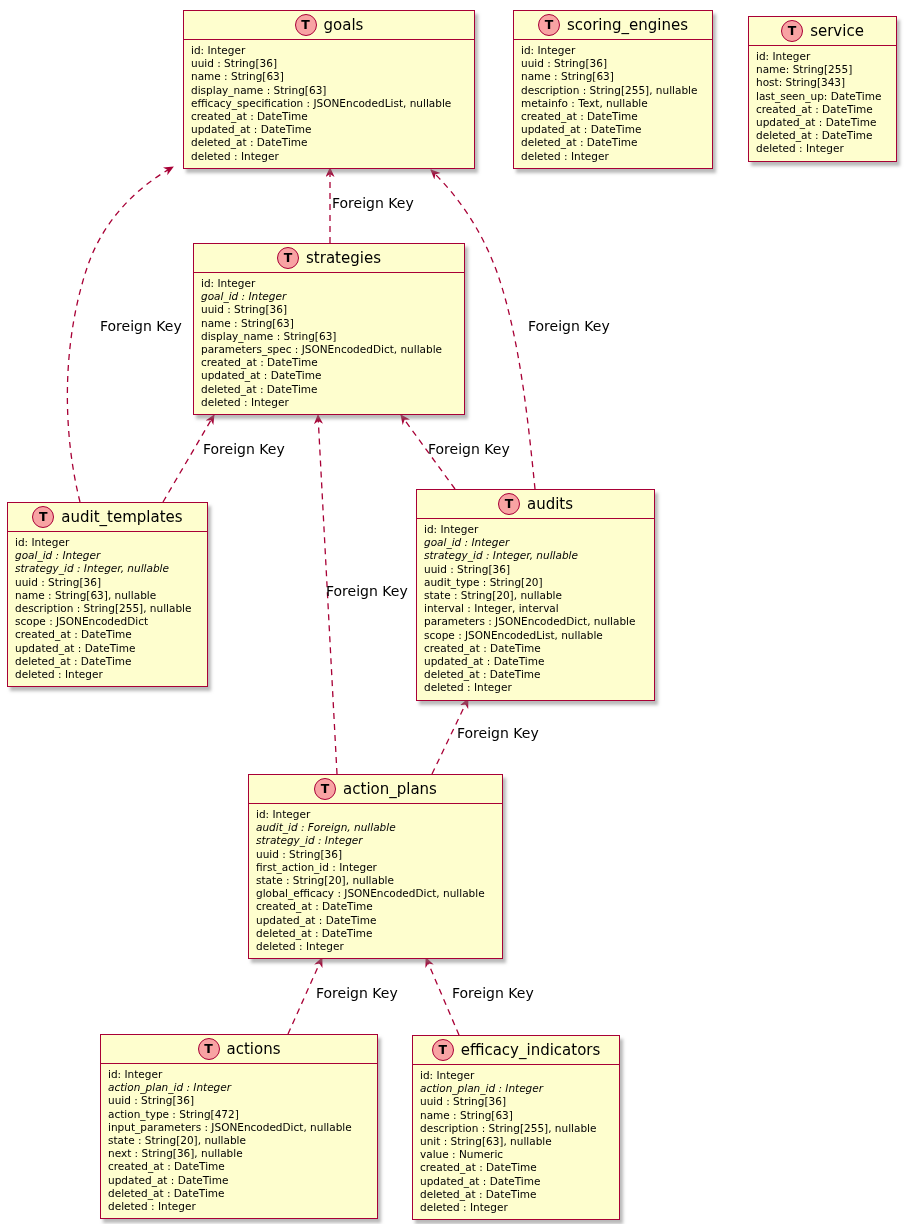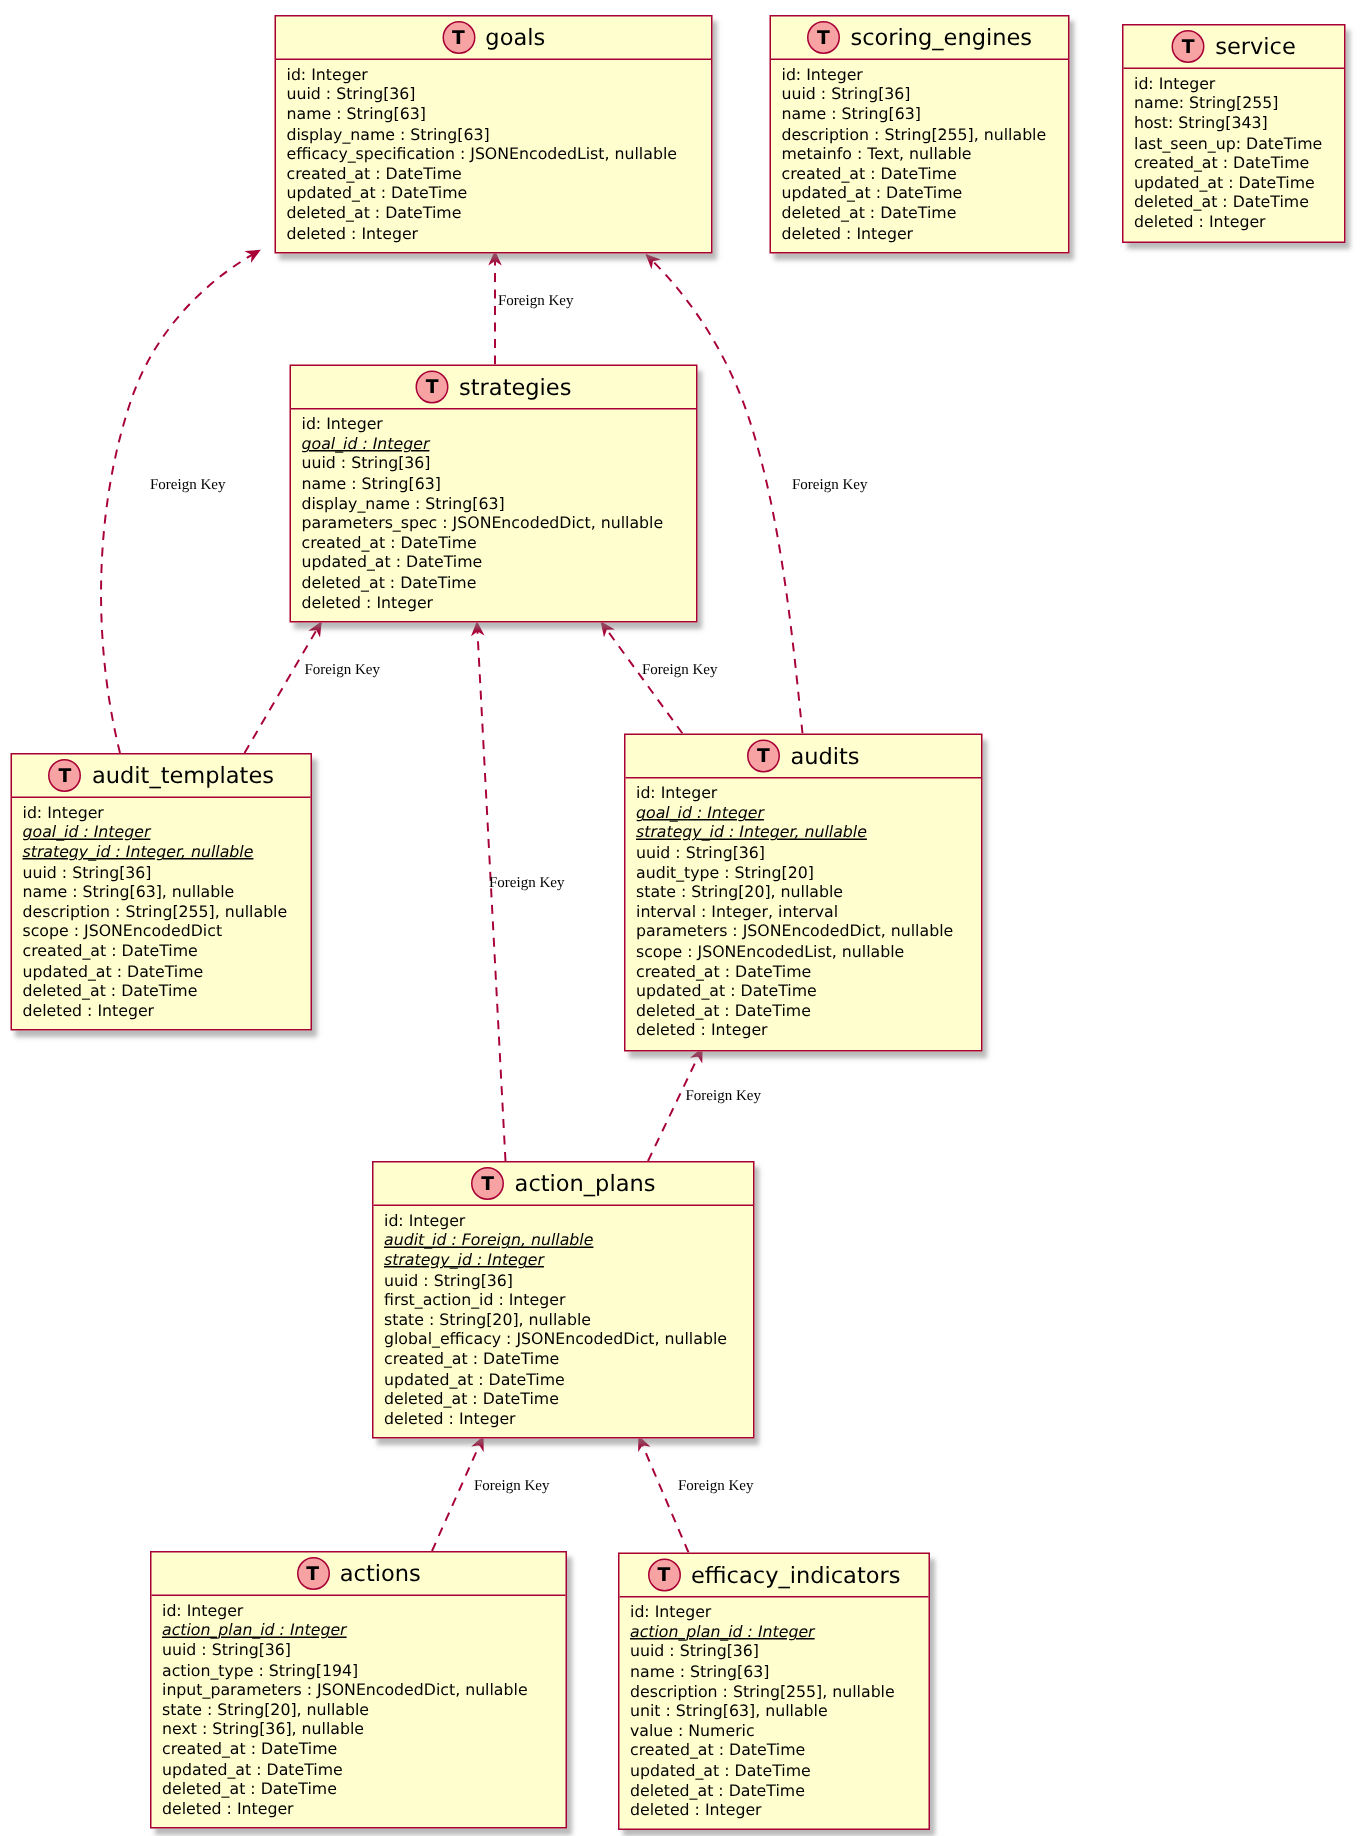--- a/index.html
+++ b/index.html
@@ -21,22 +21,22 @@
   .spot-circle{
     width:20px;height:20px;border-radius:50%;
     background:#F8A3A3;border:1.5px solid #A80036;
     display:flex;align-items:center;justify-content:center;
     font-weight:bold;font-size:12.5px;line-height:1;flex:0 0 auto;
   }
   .table-title{font-size:15px;white-space:nowrap;}
   .fields{padding:4px 7px 5px 7px;}
   .field{font-size:10.5px;line-height:13.2px;white-space:nowrap;}
   .field.pk{}
-  .field.fk{text-decoration:underline;font-style:italic;}
-  .fk-label{position:absolute;font-size:10px;white-space:nowrap;font-family:Liberation Serif, serif;}
+  .field.fk{font-style:italic;}
+  .fk-label{position:absolute;font-size:14px;white-space:nowrap;}
 </style>
 </head>
 <body>
 
 <div id="diagram">
   <svg class="arrow-layer">
     <defs>
       <marker id="arrowhead" markerWidth="12" markerHeight="10" refX="9" refY="4.5" orient="auto" markerUnits="userSpaceOnUse">
         <path d="M0,0 L10,4.5 L0,9 L3,4.5 Z" fill="#A80036"></path>
       </marker>
@@ -183,21 +183,21 @@
       </div>
       <div class="table-box" style="left: 100px; top: 1034px; min-width: 276px;">
         <div class="table-header">
           <span class="spot-circle">T</span>
           <span class="table-title">actions</span>
         </div>
         <div class="fields">
           <div class="field pk">id: Integer</div>
           <div class="field fk">action_plan_id : Integer</div>
           <div class="field ">uuid : String[36]</div>
-          <div class="field ">action_type : String[194]</div>
+          <div class="field ">action_type : String[472]</div>
           <div class="field ">input_parameters : JSONEncodedDict, nullable</div>
           <div class="field ">state : String[20], nullable</div>
           <div class="field ">next : String[36], nullable</div>
           <div class="field ">created_at : DateTime</div>
           <div class="field ">updated_at : DateTime</div>
           <div class="field ">deleted_at : DateTime</div>
           <div class="field ">deleted : Integer</div>
         </div>
       </div>
       <div class="table-box" style="left: 412px; top: 1035px; min-width: 206px;">

